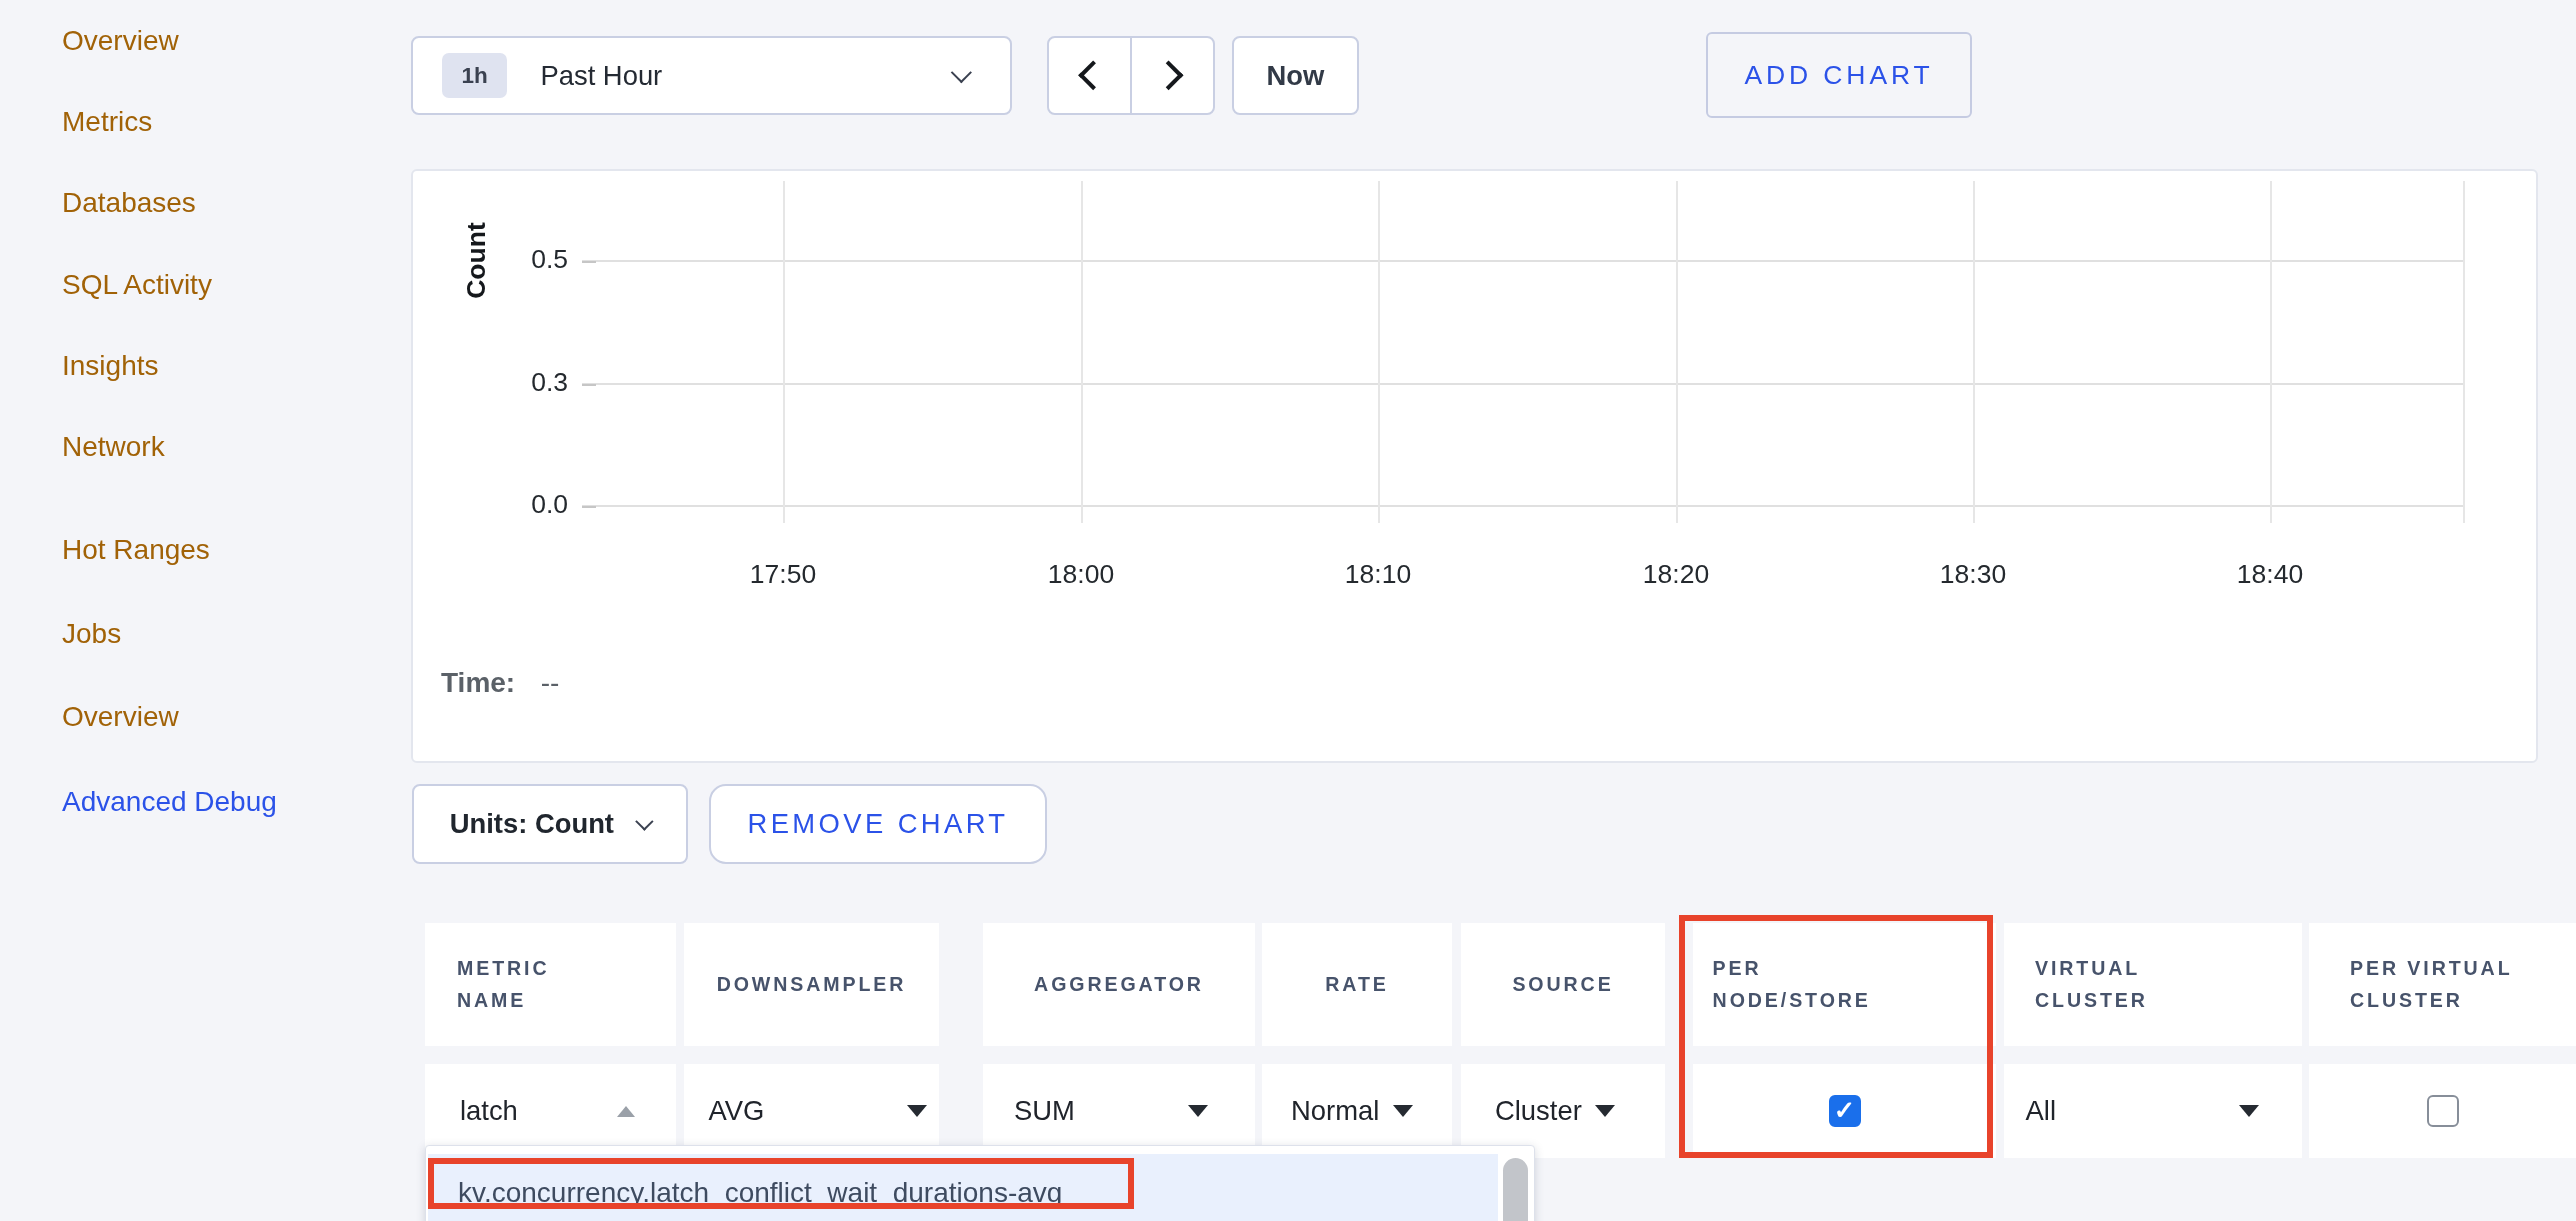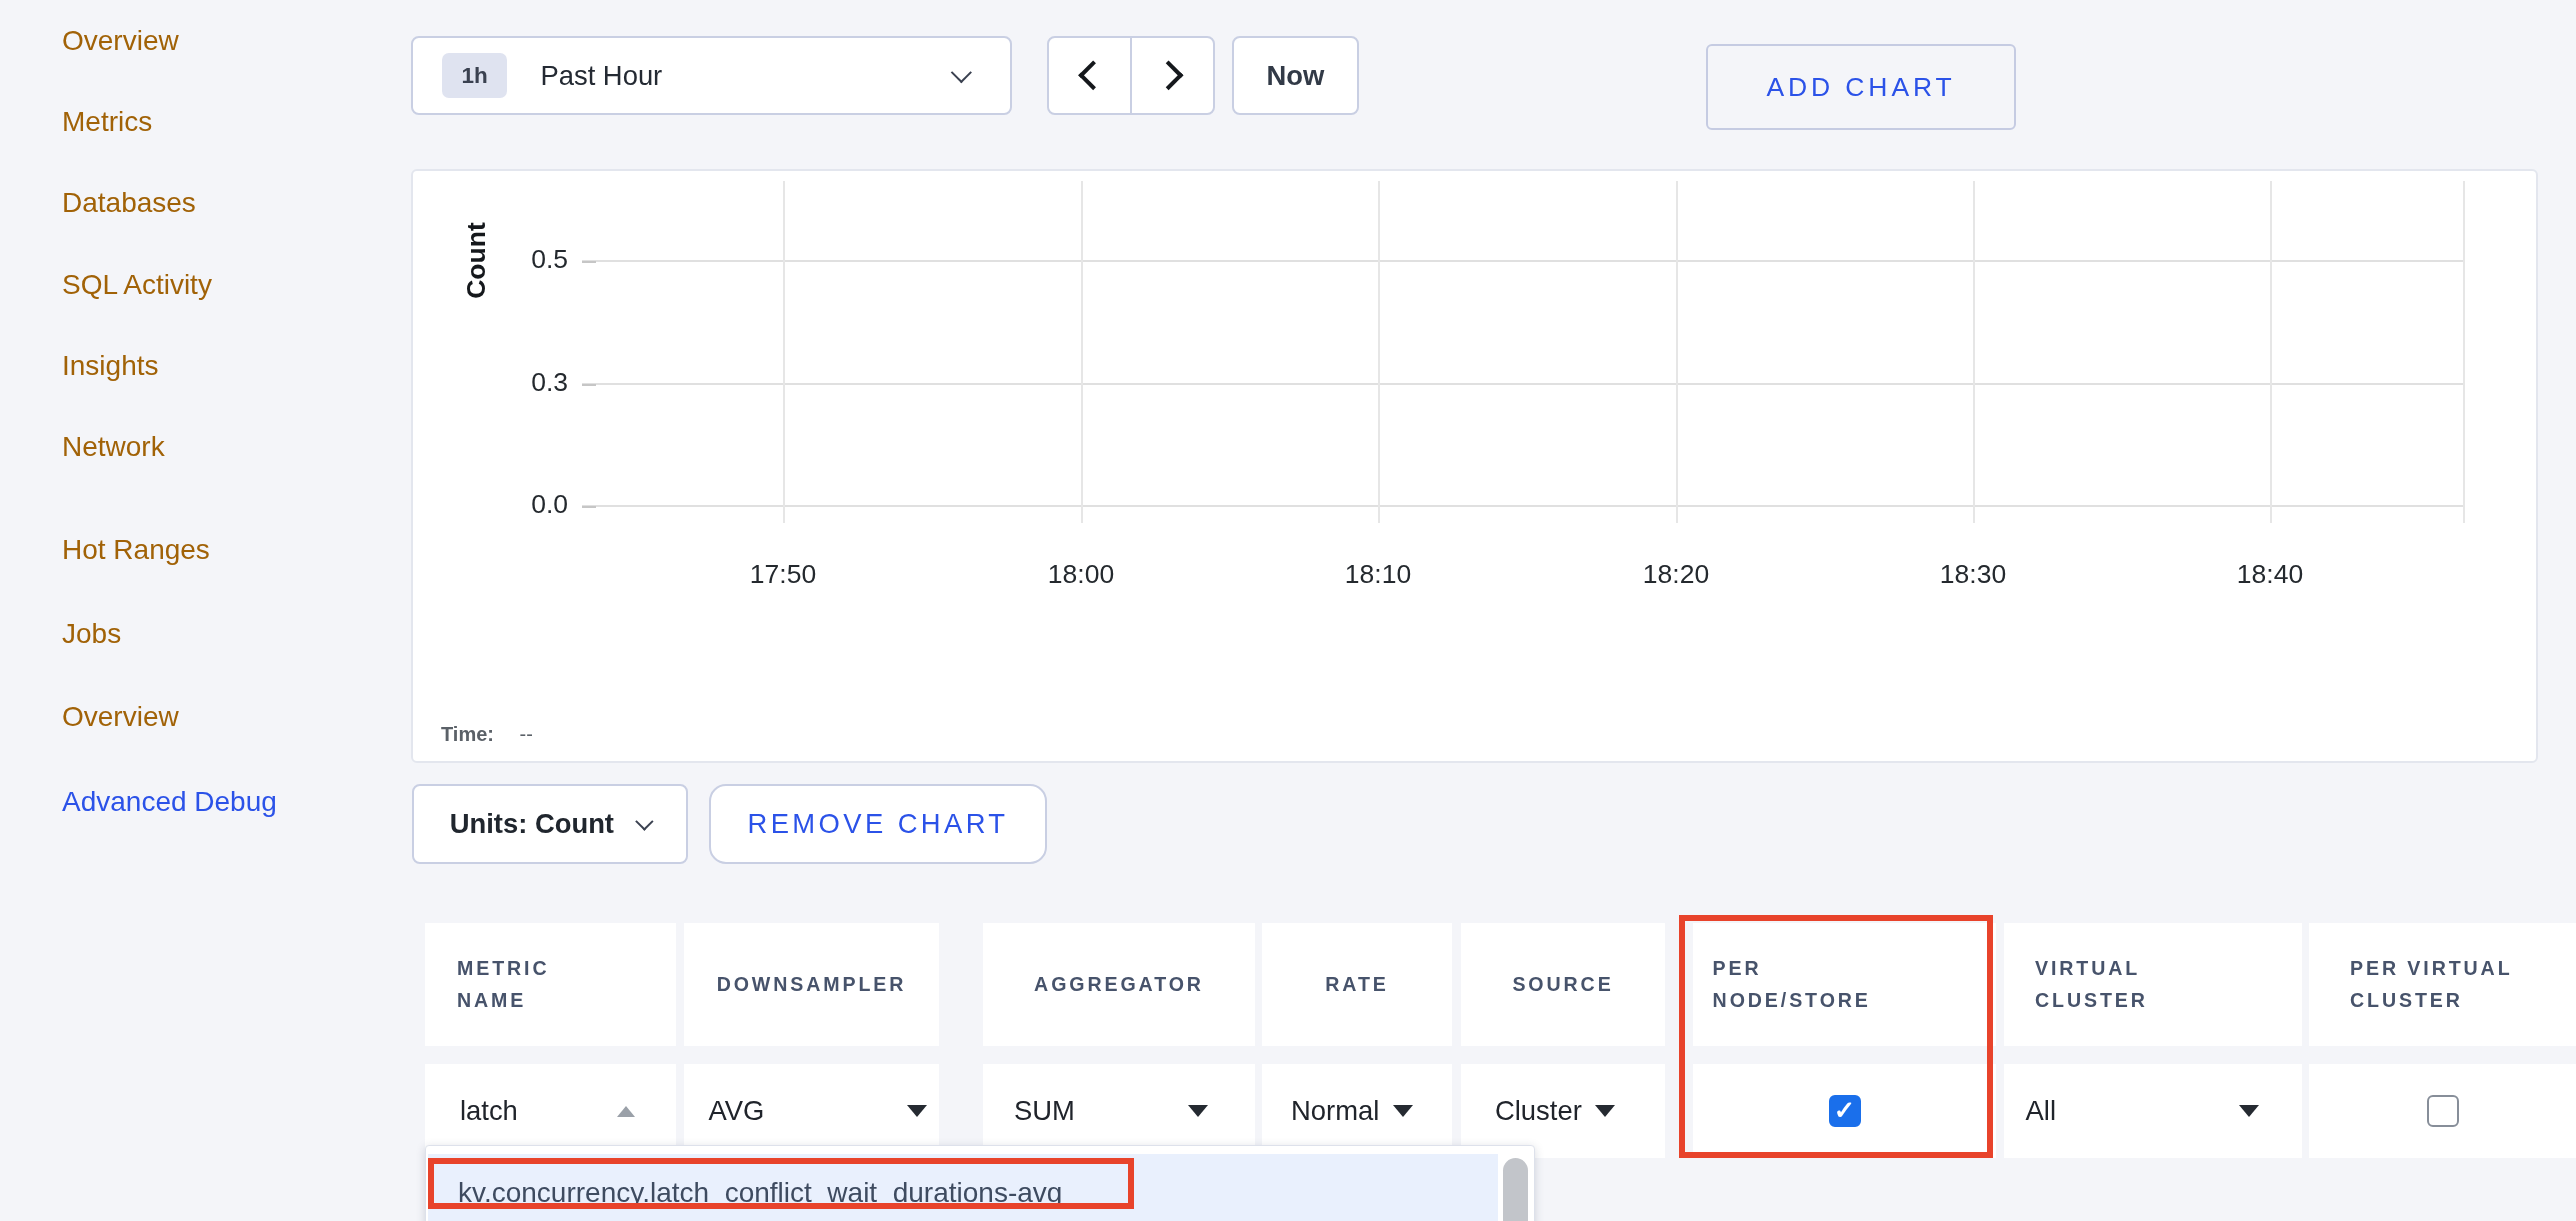--- a/index.html
+++ b/index.html
@@ -31,40 +31,40 @@
     transform:rotate(45deg);margin-top:-5.9px;
   }
   .time-selector .chev{position:absolute;right:41px;}
   .nav-group{left:1047px;top:36px;width:168px;height:79px;padding:0;}
   .nav-btn{width:50%;height:100%;display:flex;align-items:center;justify-content:center;cursor:pointer;}
   .nav-divider{width:2px;height:100%;background:#C9CFE3;}
   .chevL{display:inline-block;width:16.7px;height:16.7px;border-right:4.9px solid #15181C;border-bottom:4.9px solid #15181C;transform:rotate(135deg);margin-left:7.8px;}
   .chevR{display:inline-block;width:16.7px;height:16.7px;border-right:4.9px solid #15181C;border-bottom:4.9px solid #15181C;transform:rotate(-45deg);margin-right:7.8px;}
   .now-btn{left:1232px;top:36px;width:127px;height:79px;justify-content:center;font-size:27.4px;font-weight:600;color:#323A47;cursor:pointer;}
   .add-chart-btn{
-    left:1706px;top:32px;width:310px;height:86px;justify-content:center;cursor:pointer;
+    left:1706px;top:32px;width:266px;height:86px;justify-content:center;cursor:pointer;
     background:transparent;border-color:#C5CBE2;border-radius:5.9px;
-    font-size:26.5px;font-weight:500;letter-spacing:3.9px;color:#2B52E8;margin-top:12px;
+    font-size:26.5px;font-weight:500;letter-spacing:3.9px;color:#2B52E8;
   }
   
   .chart-card{
     position:absolute;left:411px;top:169px;width:2127px;height:594px;
     background:#fff;border:2px solid #E3E6EE;border-radius:5.9px;box-sizing:border-box;
   }
   .y-axis-label{
     position:absolute;left:13.7px;top:74px;width:98px;text-align:center;
     transform:rotate(-90deg);transform-origin:center;
     font-size:26.5px;font-weight:700;color:#15181C;
   }
   .ytick-label{position:absolute;width:69px;text-align:right;left:86px;font-size:26.5px;color:#24292E;margin-top:-15.7px;}
   .hgrid{position:absolute;left:169px;width:1881px;height:0;border-top:2px solid #E0E0E0;}
   .hgrid .tick{position:absolute;left:0;top:-1px;width:13.7px;border-top:2px solid #C6C6C6;}
   .vgrid{position:absolute;top:9.8px;height:342px;width:0;border-left:2px solid #E6E6E6;}
   .xtick-label{position:absolute;top:388px;width:118px;margin-left:-59px;text-align:center;font-size:26.5px;color:#24292E;}
-  .time-row{position:absolute;left:28px;top:552px;font-size:20px;color:#5B6168;}
+  .time-row{position:absolute;left:28px;top:496px;font-size:28px;color:#5B6168;}
   .time-row .lbl{font-weight:700;}
   .time-row .val{margin-left:25.5px;font-weight:400;}
   
   .units-btn{left:412px;top:784px;width:276px;height:80px;justify-content:center;font-size:27.4px;font-weight:700;color:#20262E;cursor:pointer;}
   .units-btn .chev{margin-left:23.5px;width:10.8px;height:10.8px;}
   .remove-chart-btn{
     left:709px;top:784px;width:338px;height:80px;justify-content:center;cursor:pointer;
     font-size:27.4px;font-weight:500;letter-spacing:3.4px;color:#2B52E8;border-radius:17px;
   }
   

